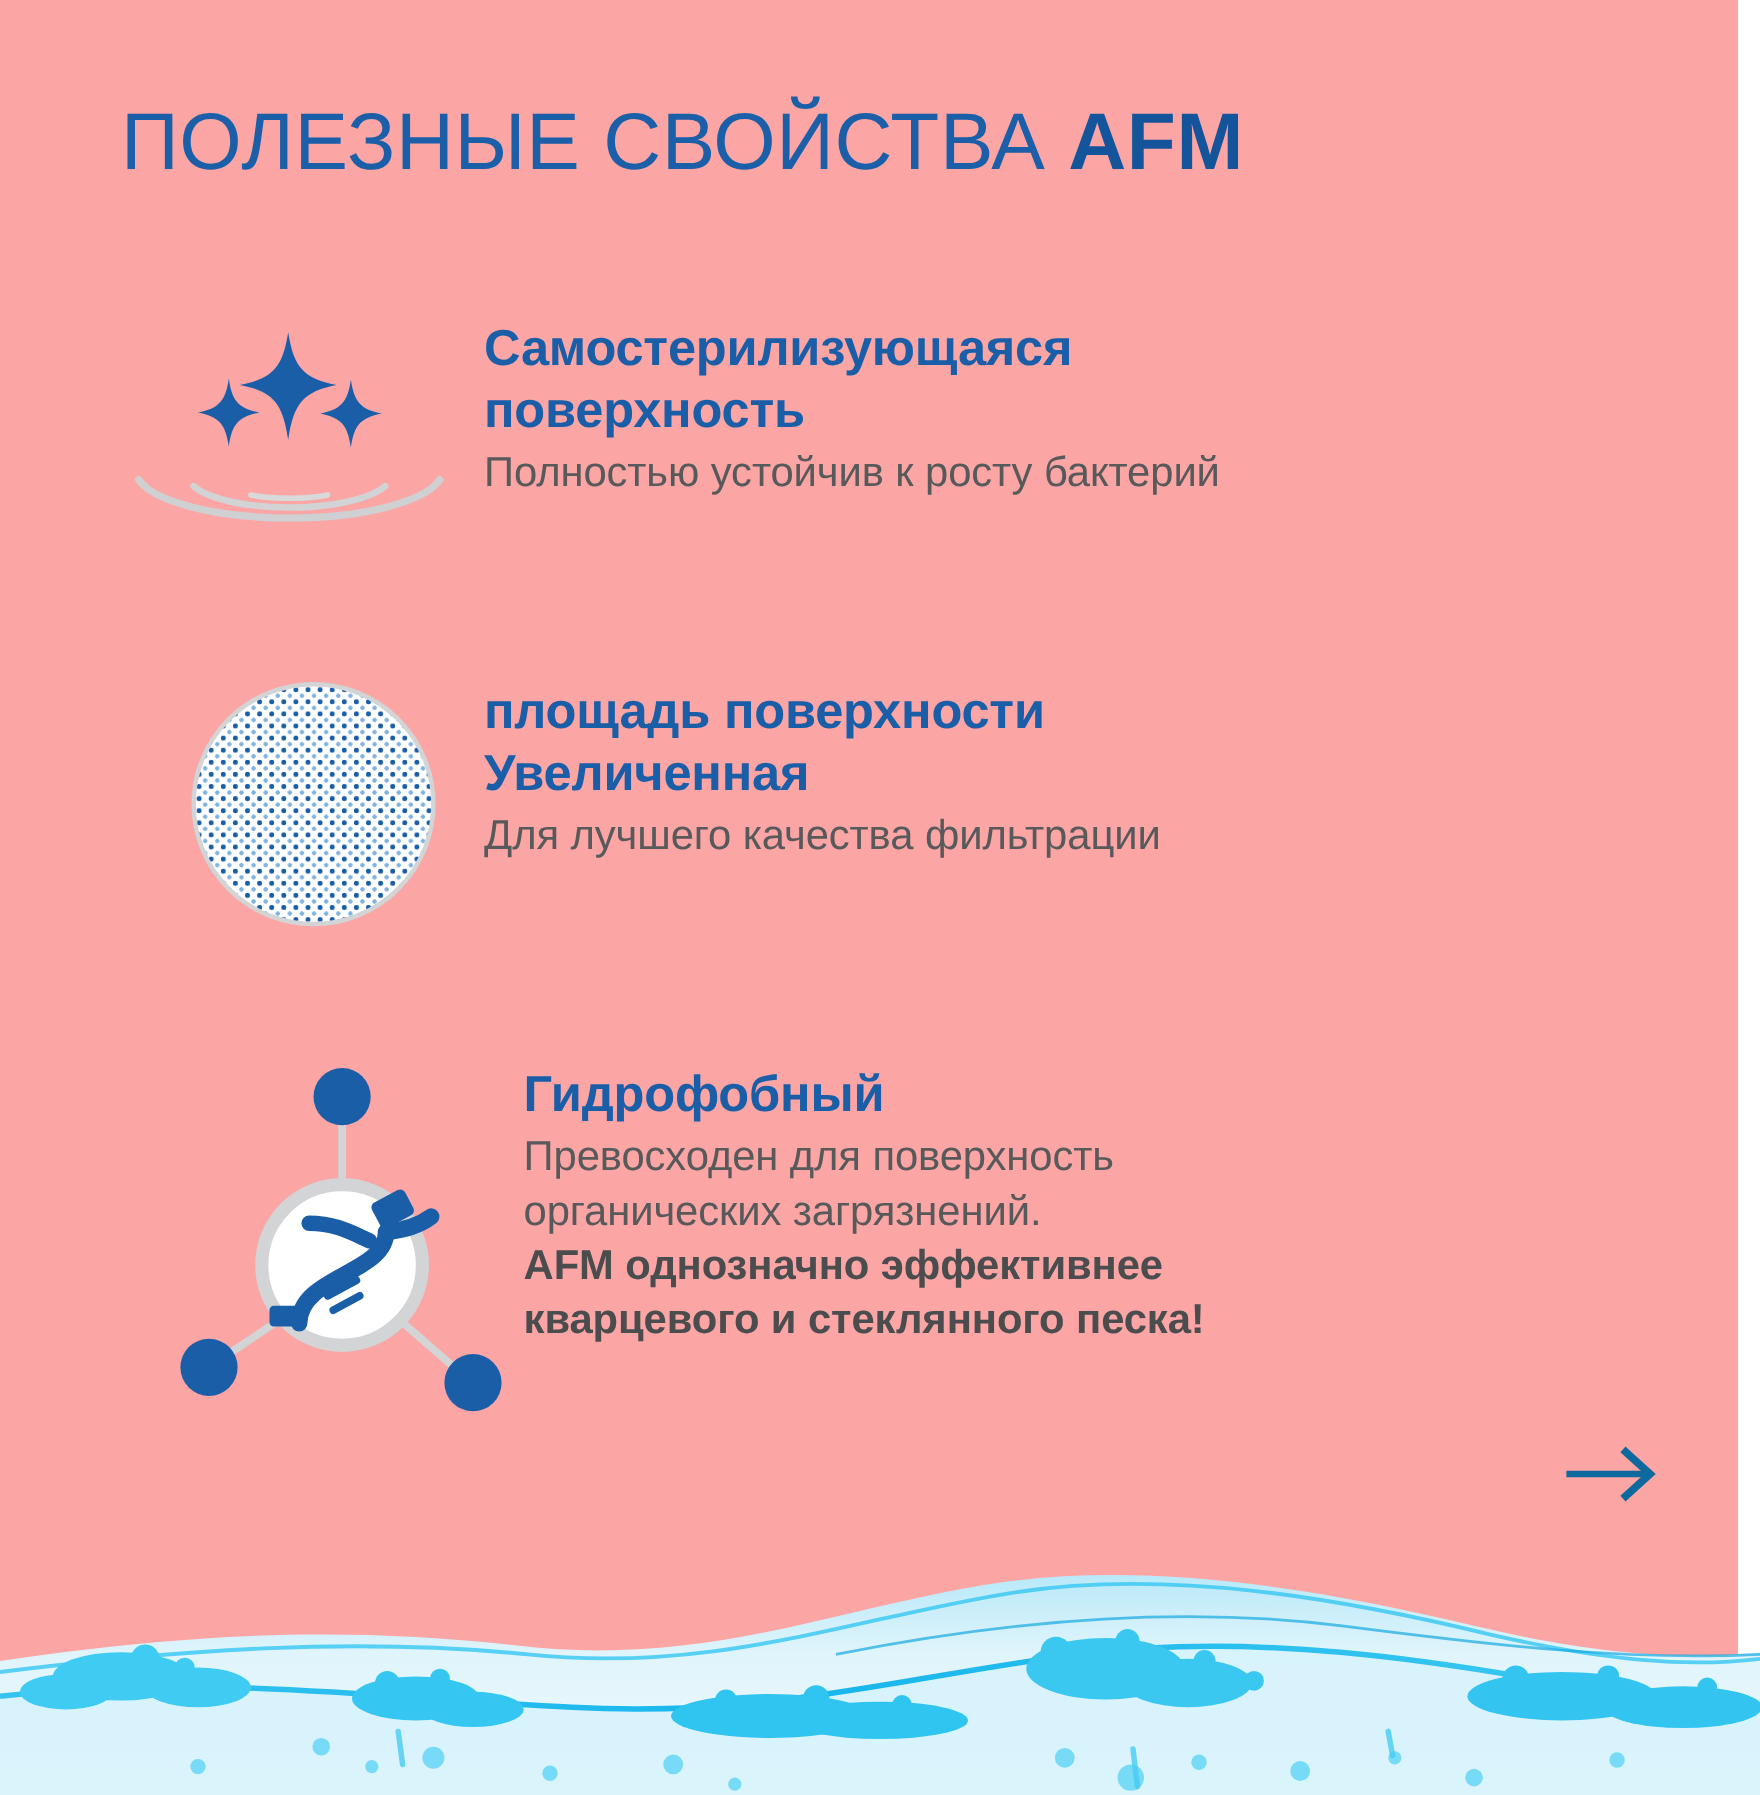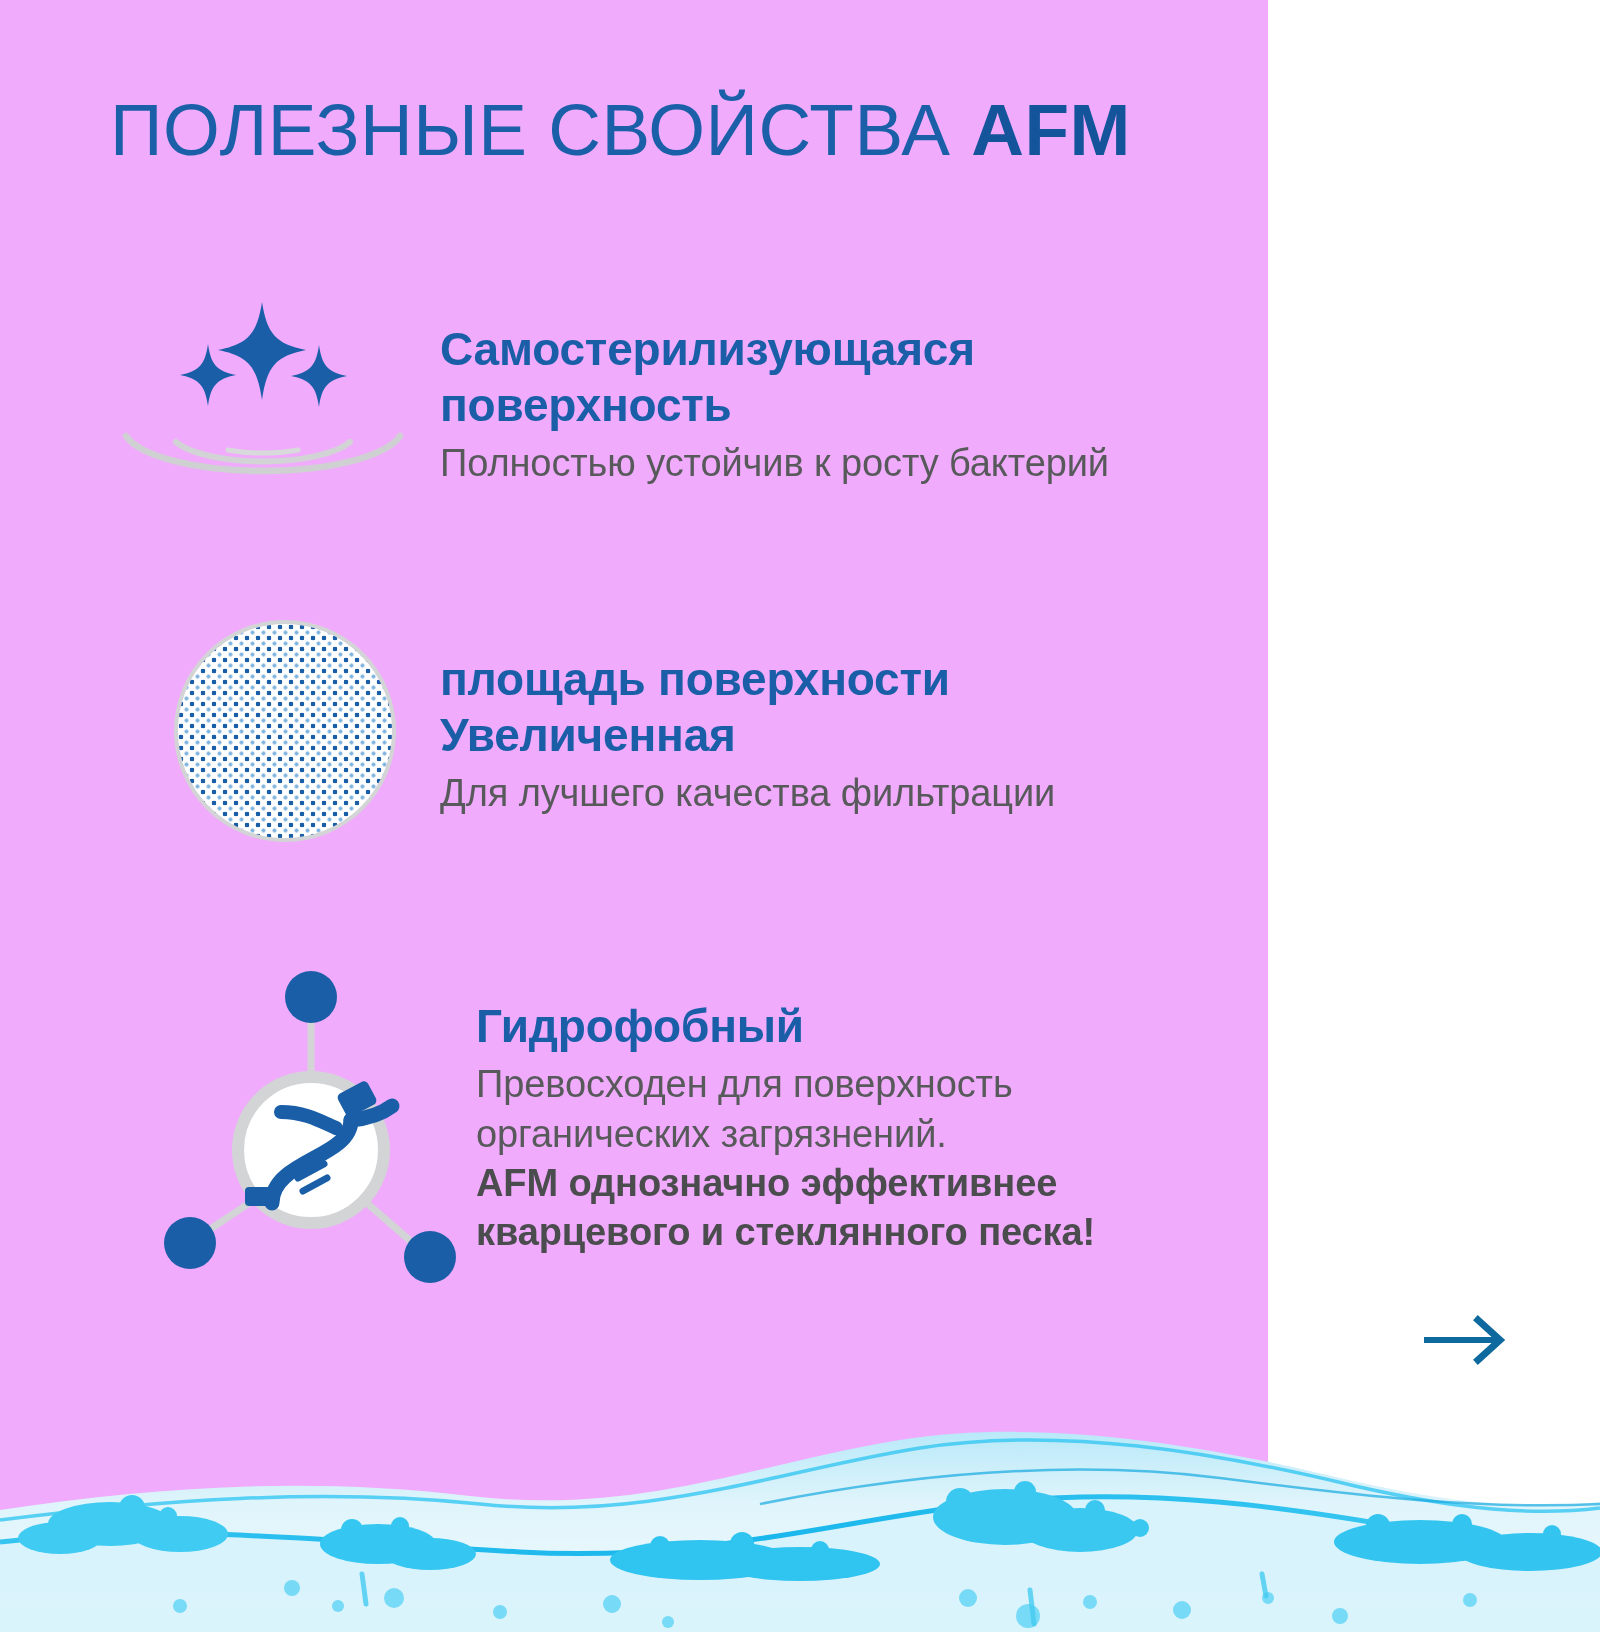--- a/index.html
+++ b/index.html
@@ -6,22 +6,22 @@
 
   html, body {
     width:1600px; height:1632px;
     background:#ffffff;
     font-family:"Liberation Sans", sans-serif;
     overflow:hidden;
   }
 
   #page {
     position:relative;
-    width:1268px; height:1632px;
-    background:#f0abfc;
+    width:1580px; height:1632px;
+    background:#fca5a5;
   }
 
   
   .page-title {
     position:absolute;
     left:110px; top:92px;
     font-size:73px;
     font-weight:300;
     letter-spacing:0.5px;
     color:#1b5fa8;
@@ -32,21 +32,21 @@
     font-weight:700;
     color:#14549b;
   }
 
   
   .feature {
     position:absolute;
     left:0;
     width:1600px;
     display:flex;
-    align-items:center;
+    align-items:flex-start;
   }
   #feature-0 { top:282px; }
   #feature-1 { top:612px; }
   #feature-2 { top:960px;padding-left:36px; }
 
   .feature-icon {
     position:relative;
     width:330px;
     min-width:330px;
     height:240px;

